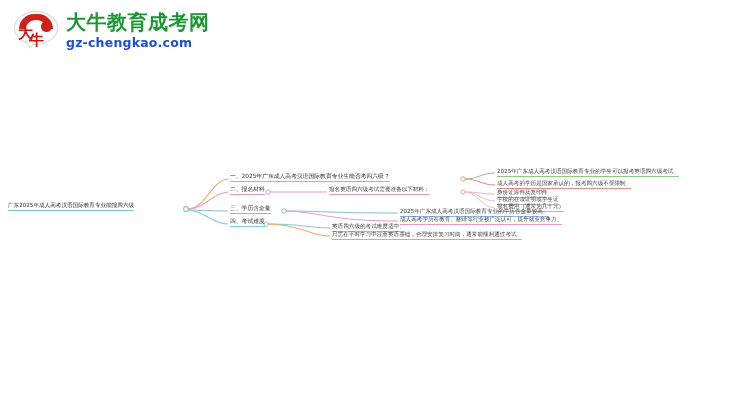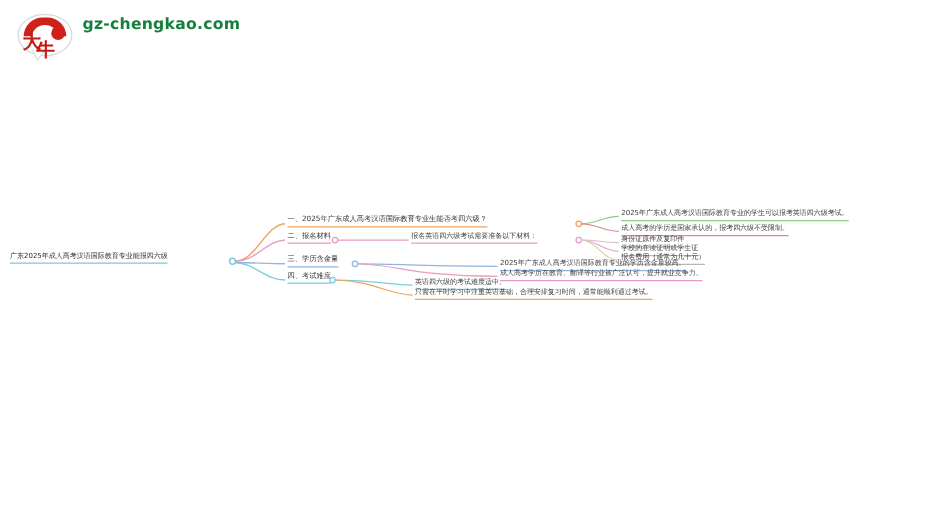--- a/index.html
+++ b/index.html
@@ -104,21 +104,21 @@
   }
   #logo-title {
     color: #1a9633;
     font-size: 20px;
     font-weight: bold;
     letter-spacing: 0.5px;
     line-height: 24px;
     white-space: nowrap;
   }
   #logo-sub {
-    color: #15803d;
+    color: #1d4ed8;
     font-size: 12.5px;
     font-weight: bold;
     letter-spacing: 0.2px;
     line-height: 16px;
     margin-top: 1px;
     white-space: nowrap;
   }
 
   
   #mindmap {
@@ -175,20 +175,21 @@
     <div id="logo-bubble"></div>
     <div id="logo-tail"></div>
     <div id="logo-tail-inner"></div>
     <div id="logo-arc"></div>
     <div id="logo-arc-cut"></div>
     <div id="logo-dot"></div>
     <span class="logo-cn" id="logo-cn-1">大</span>
     <span class="logo-cn" id="logo-cn-2">牛</span>
   </div>
   <div id="logo-text">
+    <div id="logo-title">大牛教育成考网</div>
     <div id="logo-sub">gz-chengkao.com</div>
   </div>
 </div>
 
 <div id="mindmap">
 
   <svg id="edges" viewBox="0 0 750 410">
 
     <circle cx="186" cy="209" r="2.4" fill="#ffffff" stroke="#7ec8d8" stroke-width="1.1"></circle>
 

